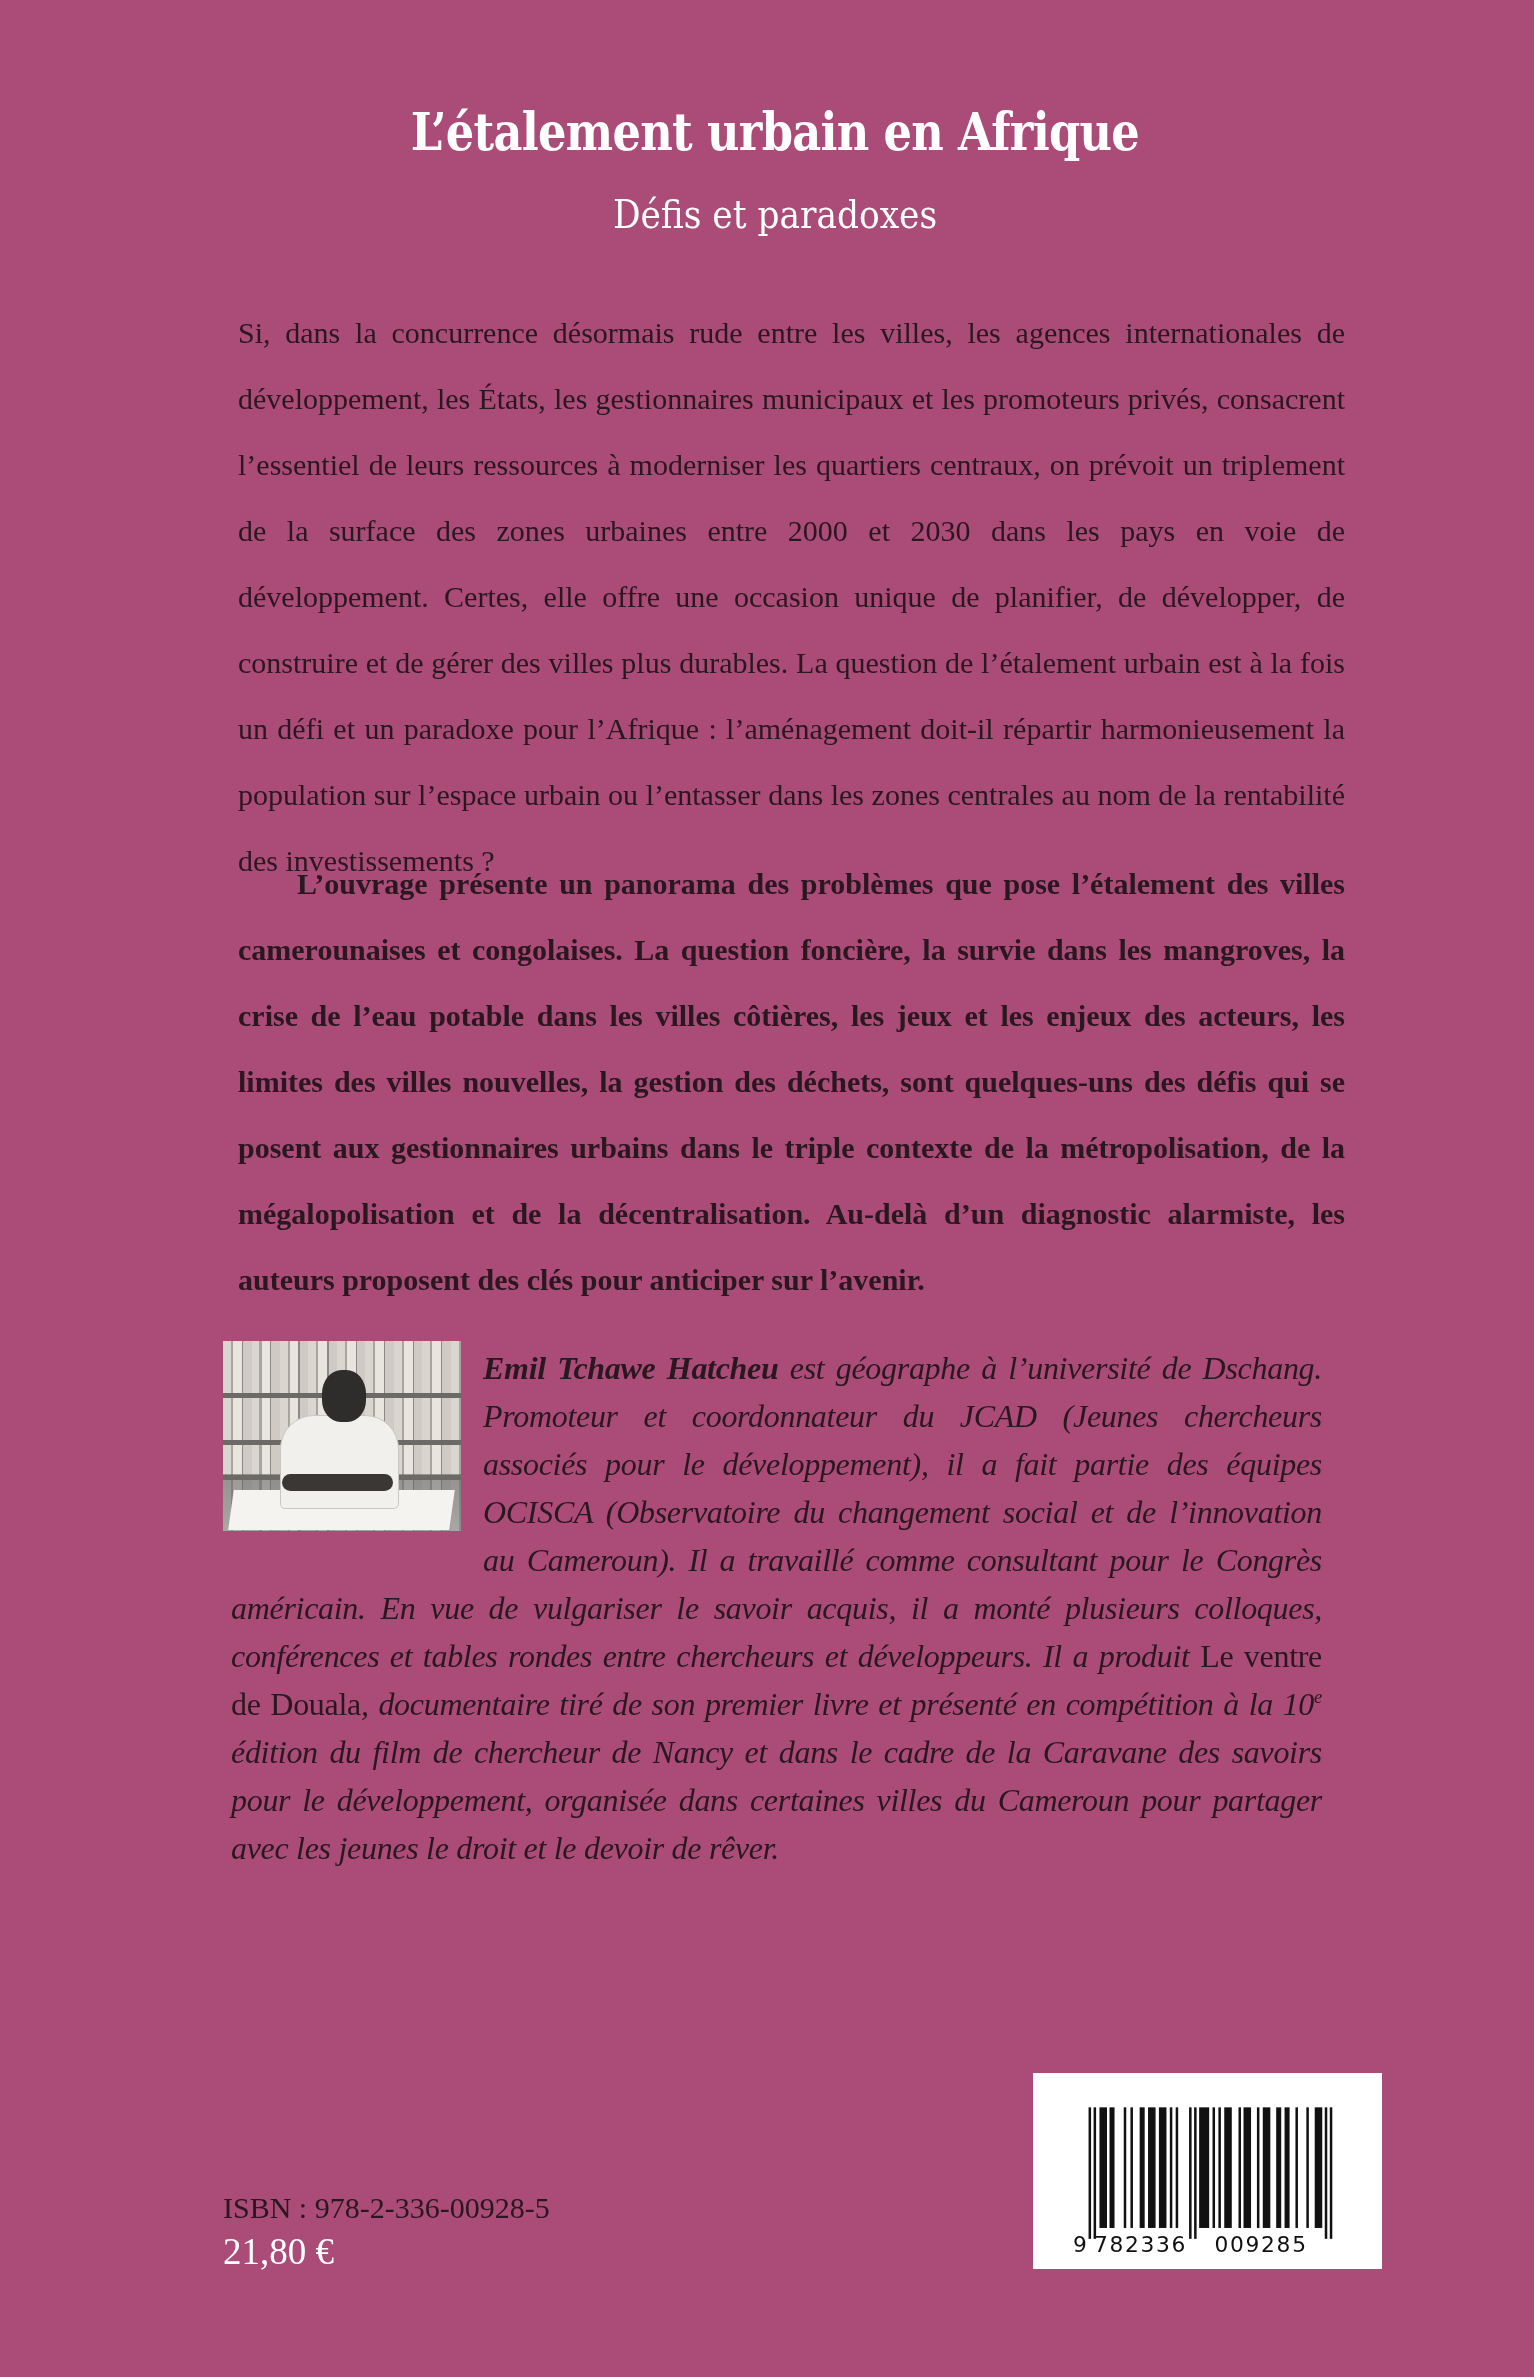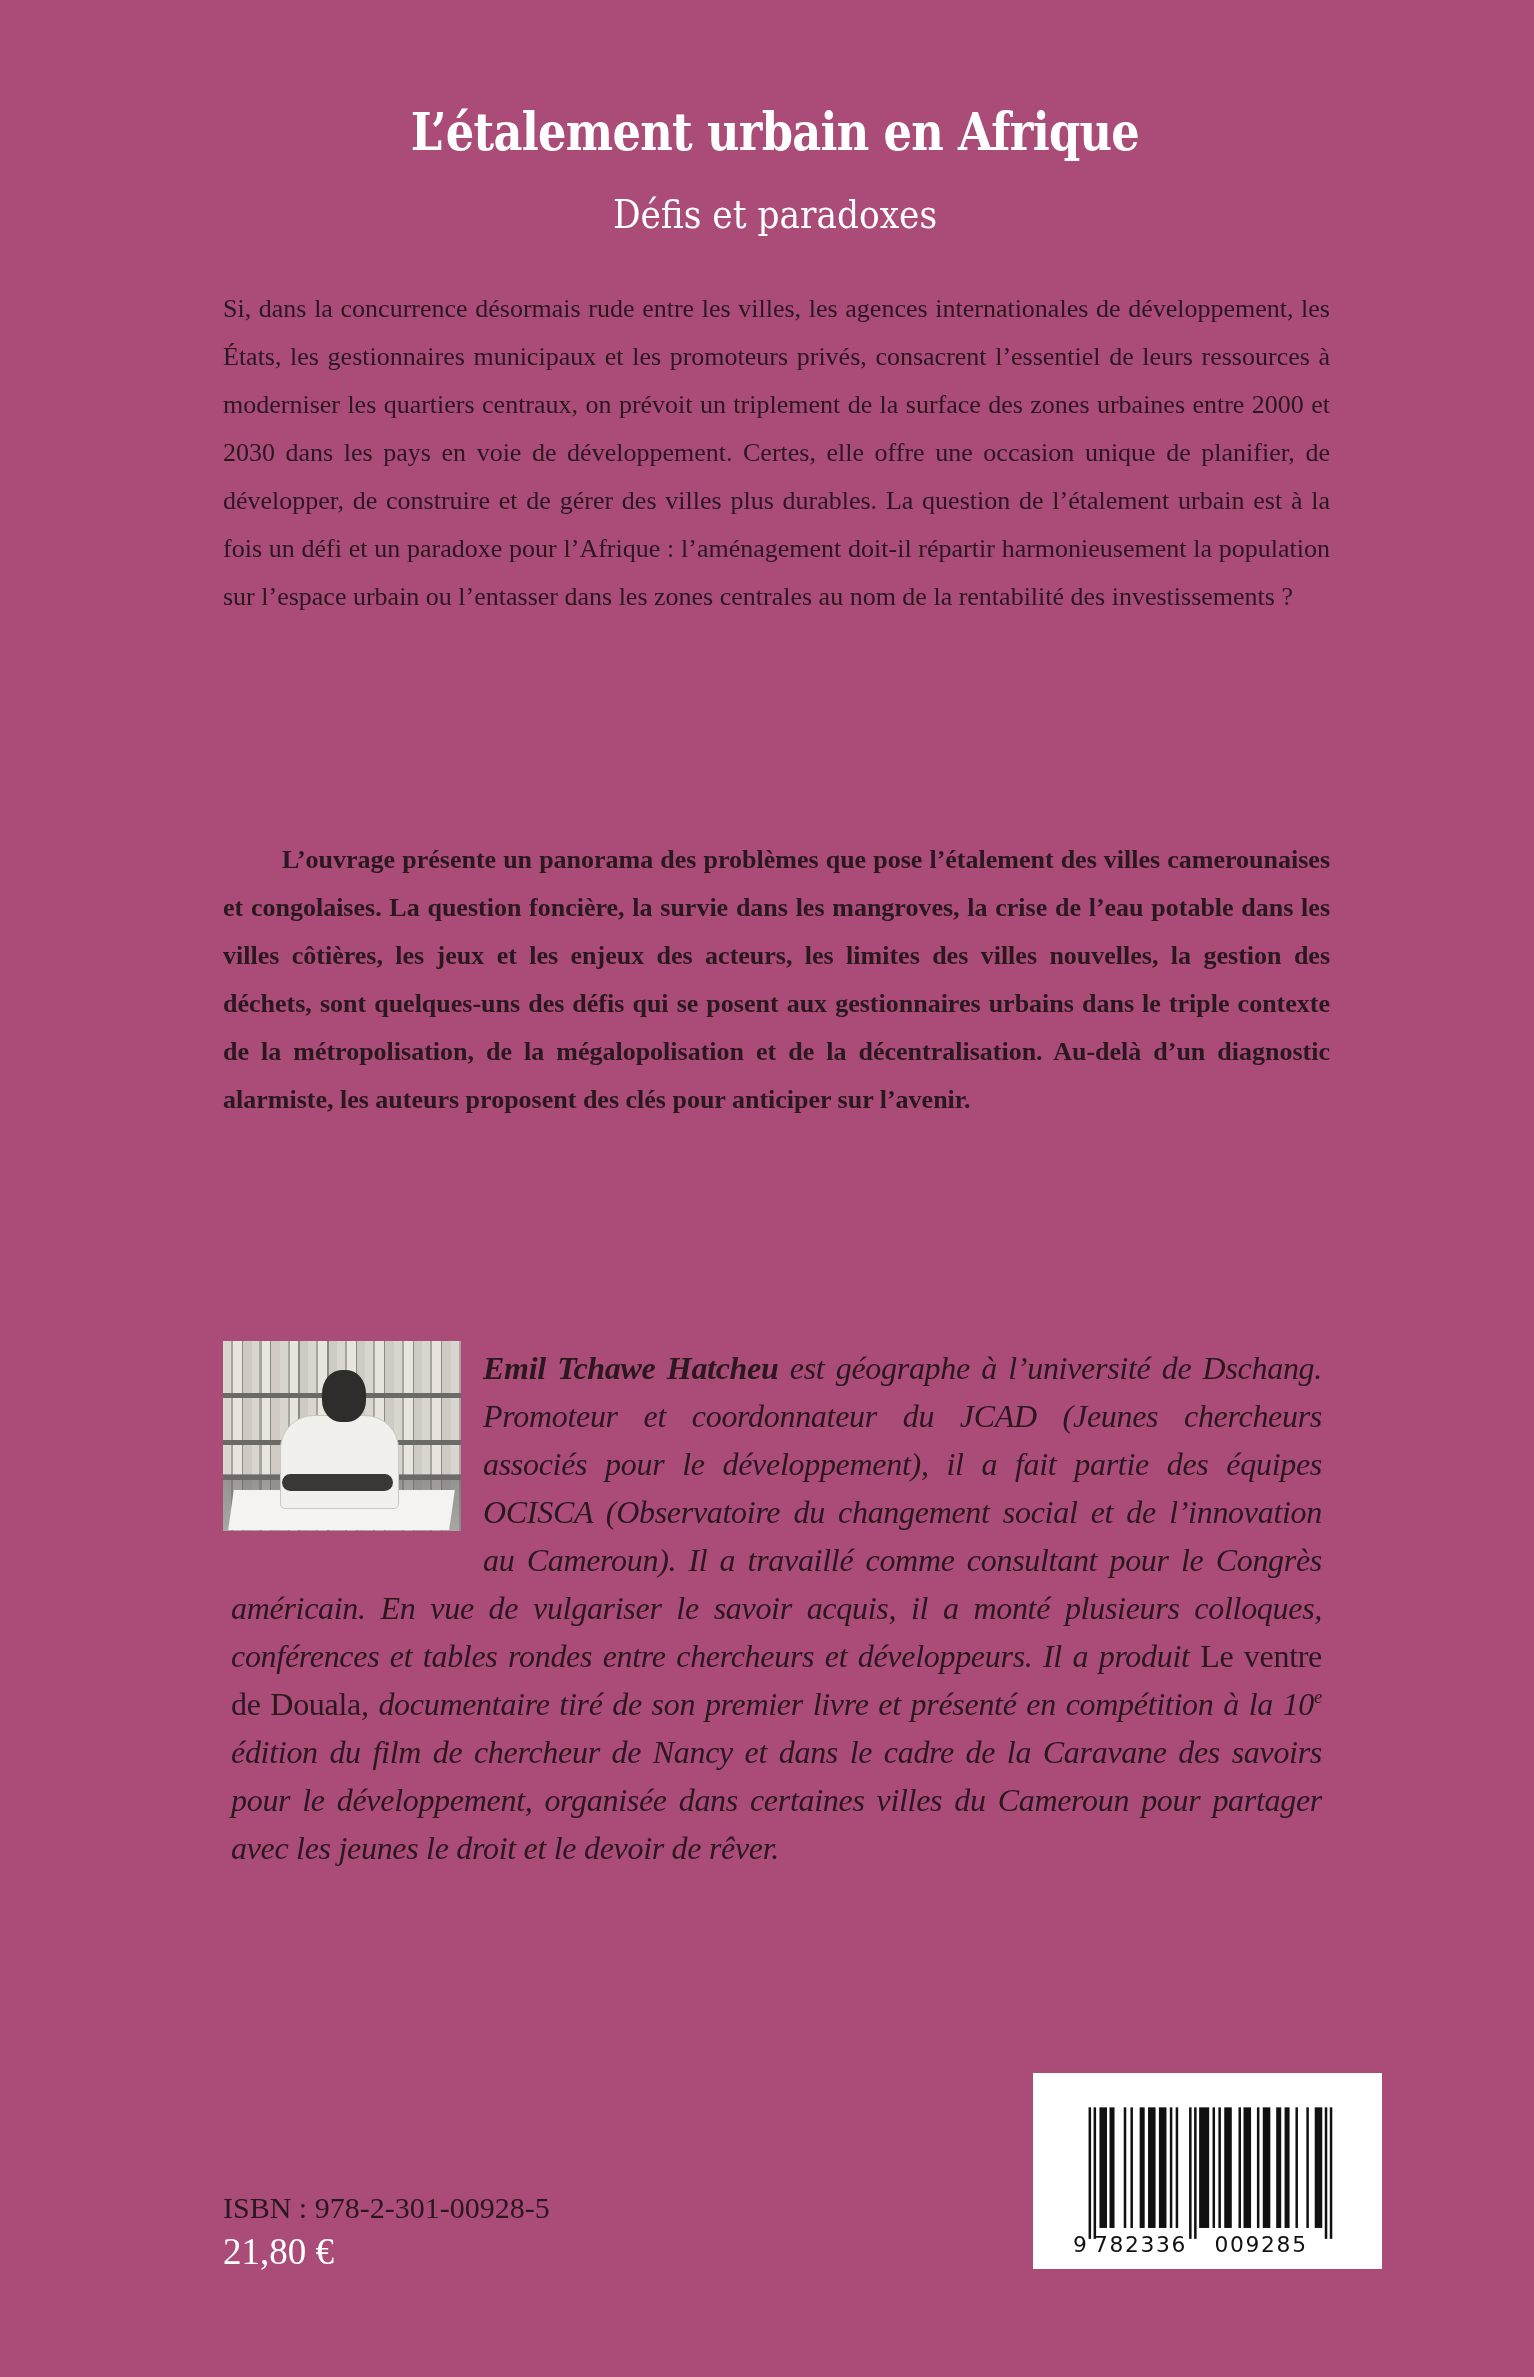--- a/index.html
+++ b/index.html
@@ -20,23 +20,23 @@
   }
   .subtitle {
     position:absolute; left:0; width:1534px; top:191px;
     text-align:center; color:#ffffff;
     font-family:"DejaVu Serif","Liberation Serif",serif;
     font-size:40px; line-height:47px;
     transform:scaleX(0.86); transform-origin:center;
   }
   .para {
     position:absolute; left:215px; width:1107px;
-    font-size:26px; line-height:48px;
+    font-size:30px; line-height:66px;
     text-align:justify; text-align-last:left;
-    margin:0;
+    margin:15px;
   }
   .p1 { top:285px; }
   .p2 { top:836px; text-indent:59px;font-weight:bold; }
   .bio-wrap {
     position:absolute; left:215px; top:1336px; width:1107px;
   }
   .photo {
     float:left; width:238px; height:190px; margin:5px 22px 6.7px 0;
     background:
       linear-gradient(180deg, rgba(0,0,0,0) 70%, rgba(90,90,90,.55) 70%, rgba(120,120,120,.5) 100%),
@@ -100,21 +100,21 @@
       <div class="shelf" style="top:99px"></div>
       <div class="shelf" style="top:134px"></div>
       <div class="papers"></div>
       <div class="person-body"></div>
       <div class="person-head"></div>
       <div class="arms"></div>
     </div>
     <p class="bio"><b>Emil Tchawe Hatcheu</b><span> est géographe à l’université de Dschang. Promoteur et coordonnateur du JCAD (Jeunes chercheurs associés pour le développement), il a fait partie des équipes OCISCA (Observatoire du changement social et de l’innovation au Cameroun). Il a travaillé comme consultant pour le Congrès américain. En vue de vulgariser le savoir acquis, il a monté plusieurs colloques, conférences et tables rondes entre chercheurs et développeurs. Il a produit </span><span class="roman">Le ventre de Douala</span><span>, documentaire tiré de son premier livre et présenté en compétition à la 10</span><sup>e</sup><span> édition du film de chercheur de Nancy et dans le cadre de la Caravane des savoirs pour le développement, organisée dans certaines villes du Cameroun pour partager avec les jeunes le droit et le devoir de rêver.</span></p>
   </div>
 
-  <div class="isbn">ISBN : 978-2-301-00928-5</div>
+  <div class="isbn">ISBN : 978-2-336-00928-5</div>
   <div class="price">21,80 €</div>
 
   <div class="barcode-box">
     <svg class="barcode-svg" width="349" height="196" viewBox="0 0 416 234">
       <g fill="#111">
 
         <rect x="66" y="41" width="3" height="157"></rect>
         <rect x="72" y="41" width="3" height="157"></rect>
 
         <rect x="79" y="41" width="9" height="144"></rect>

